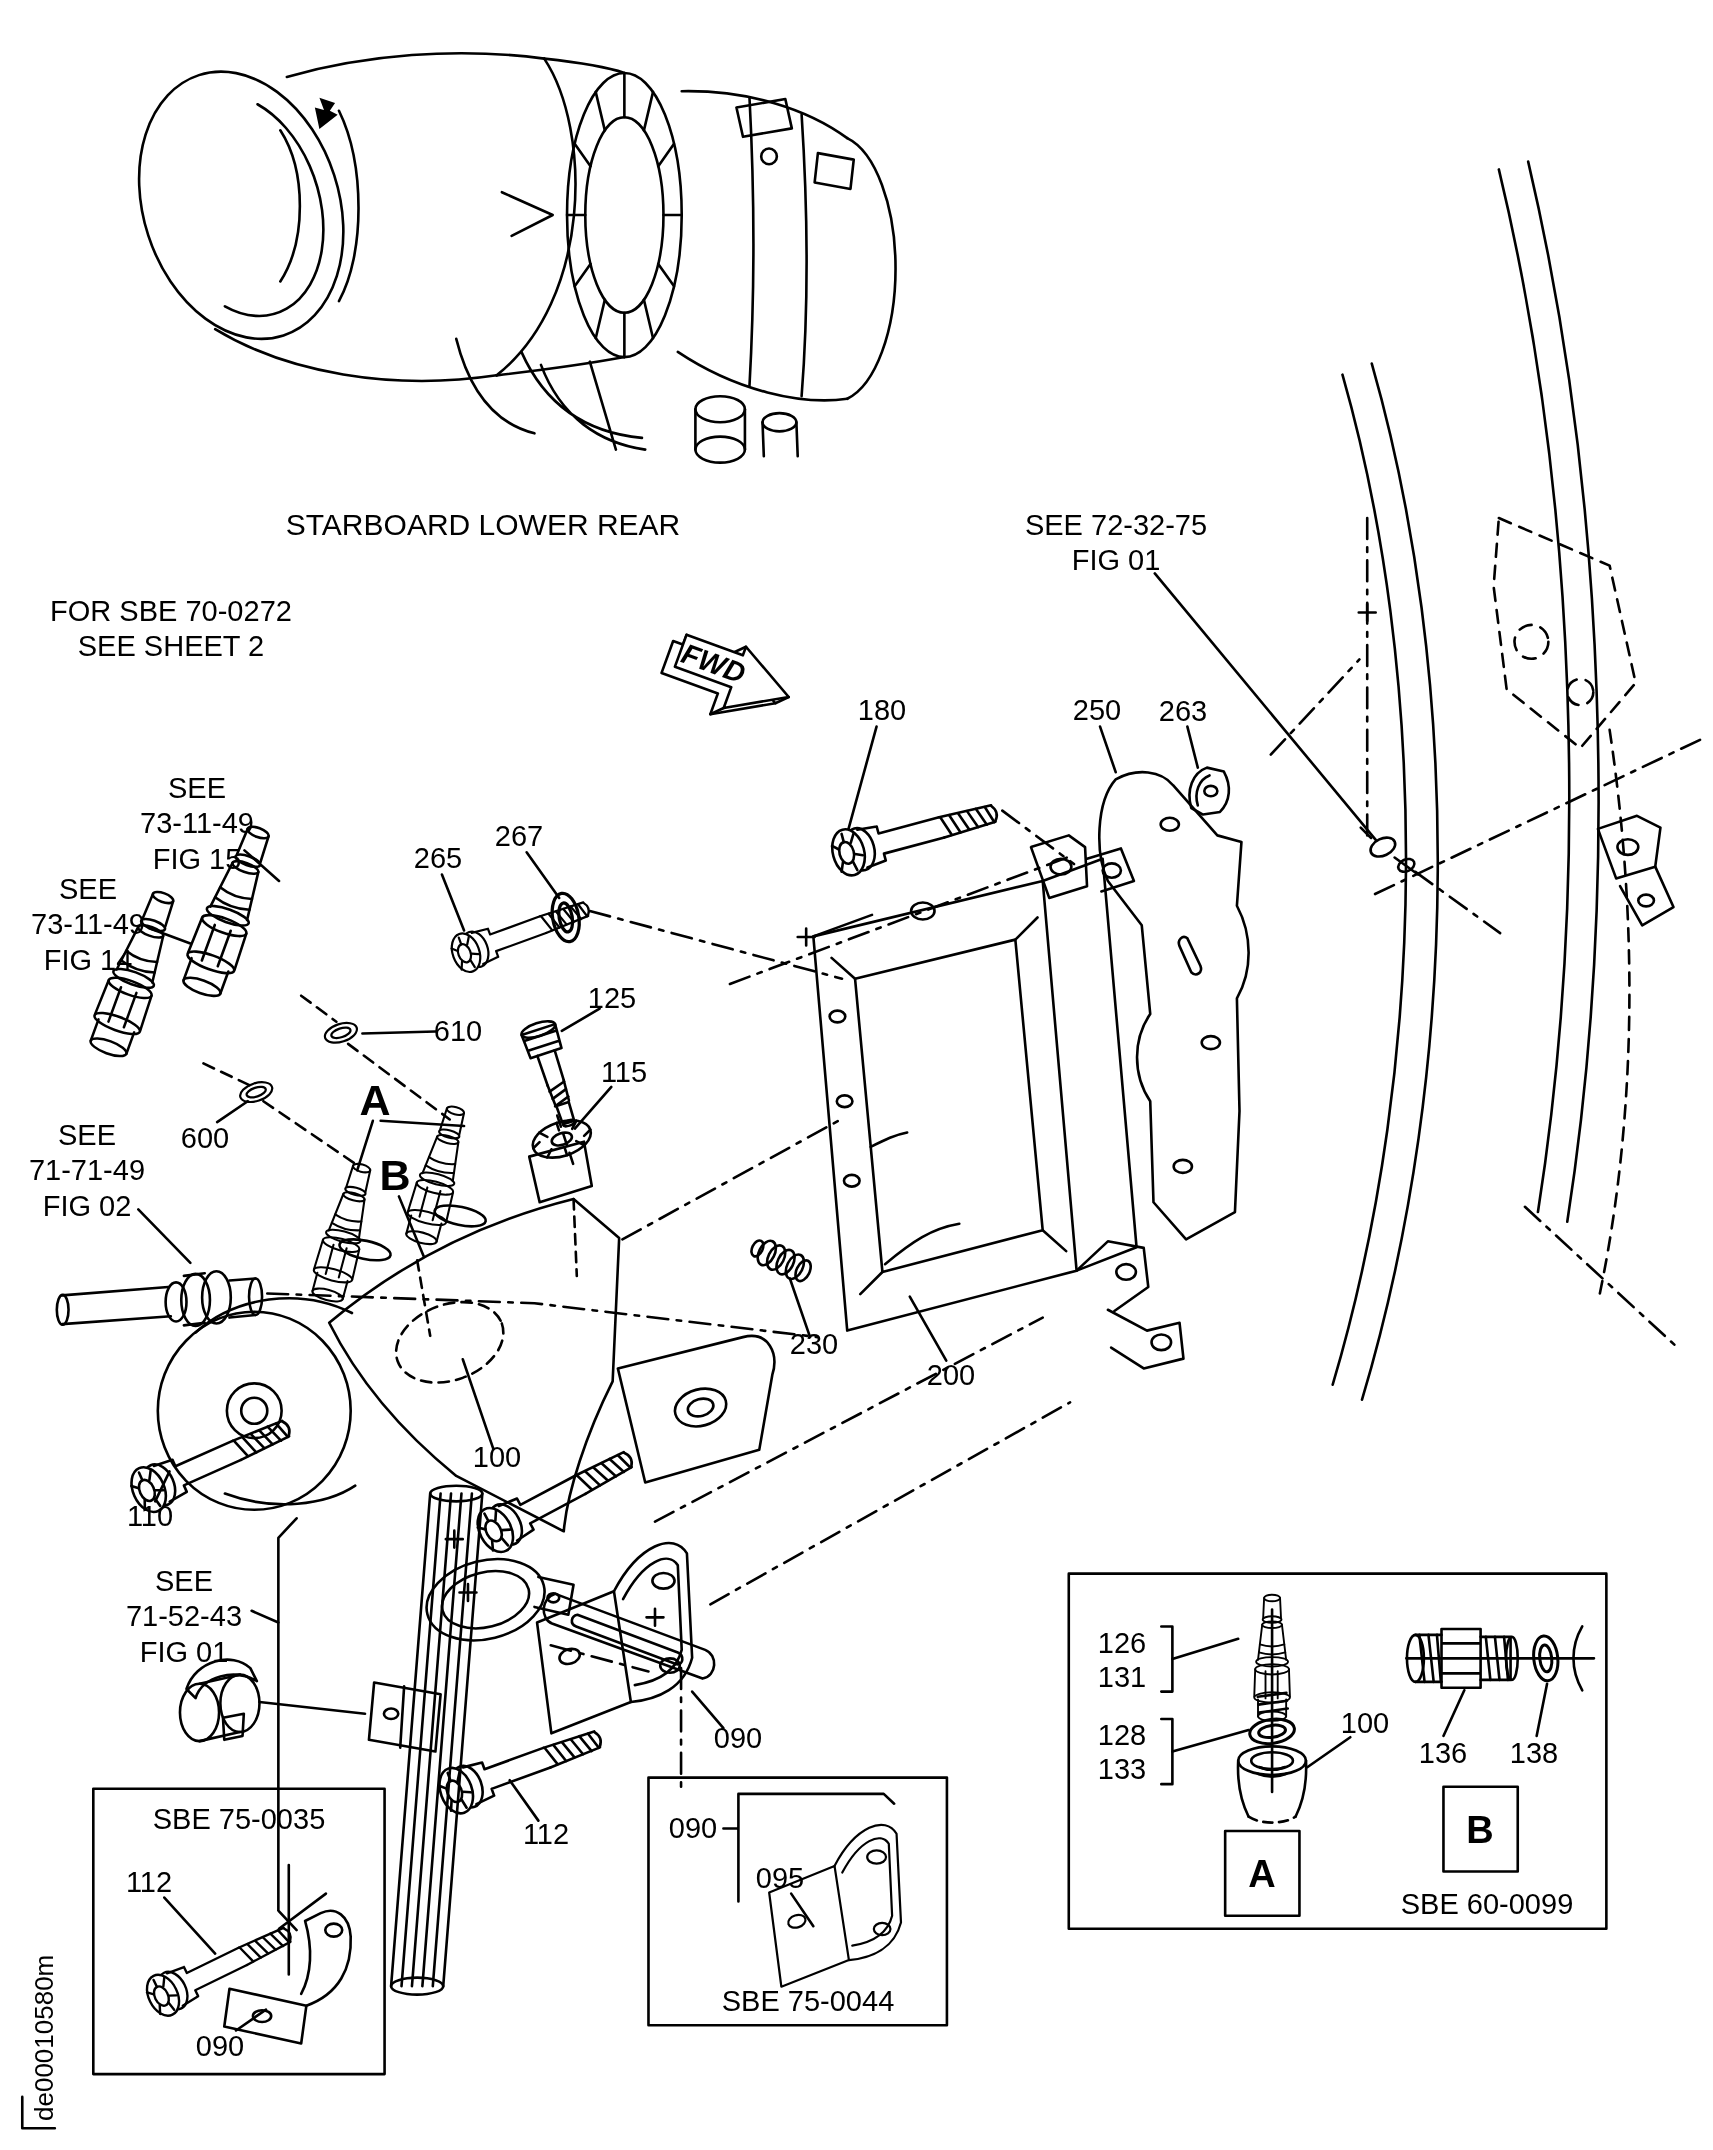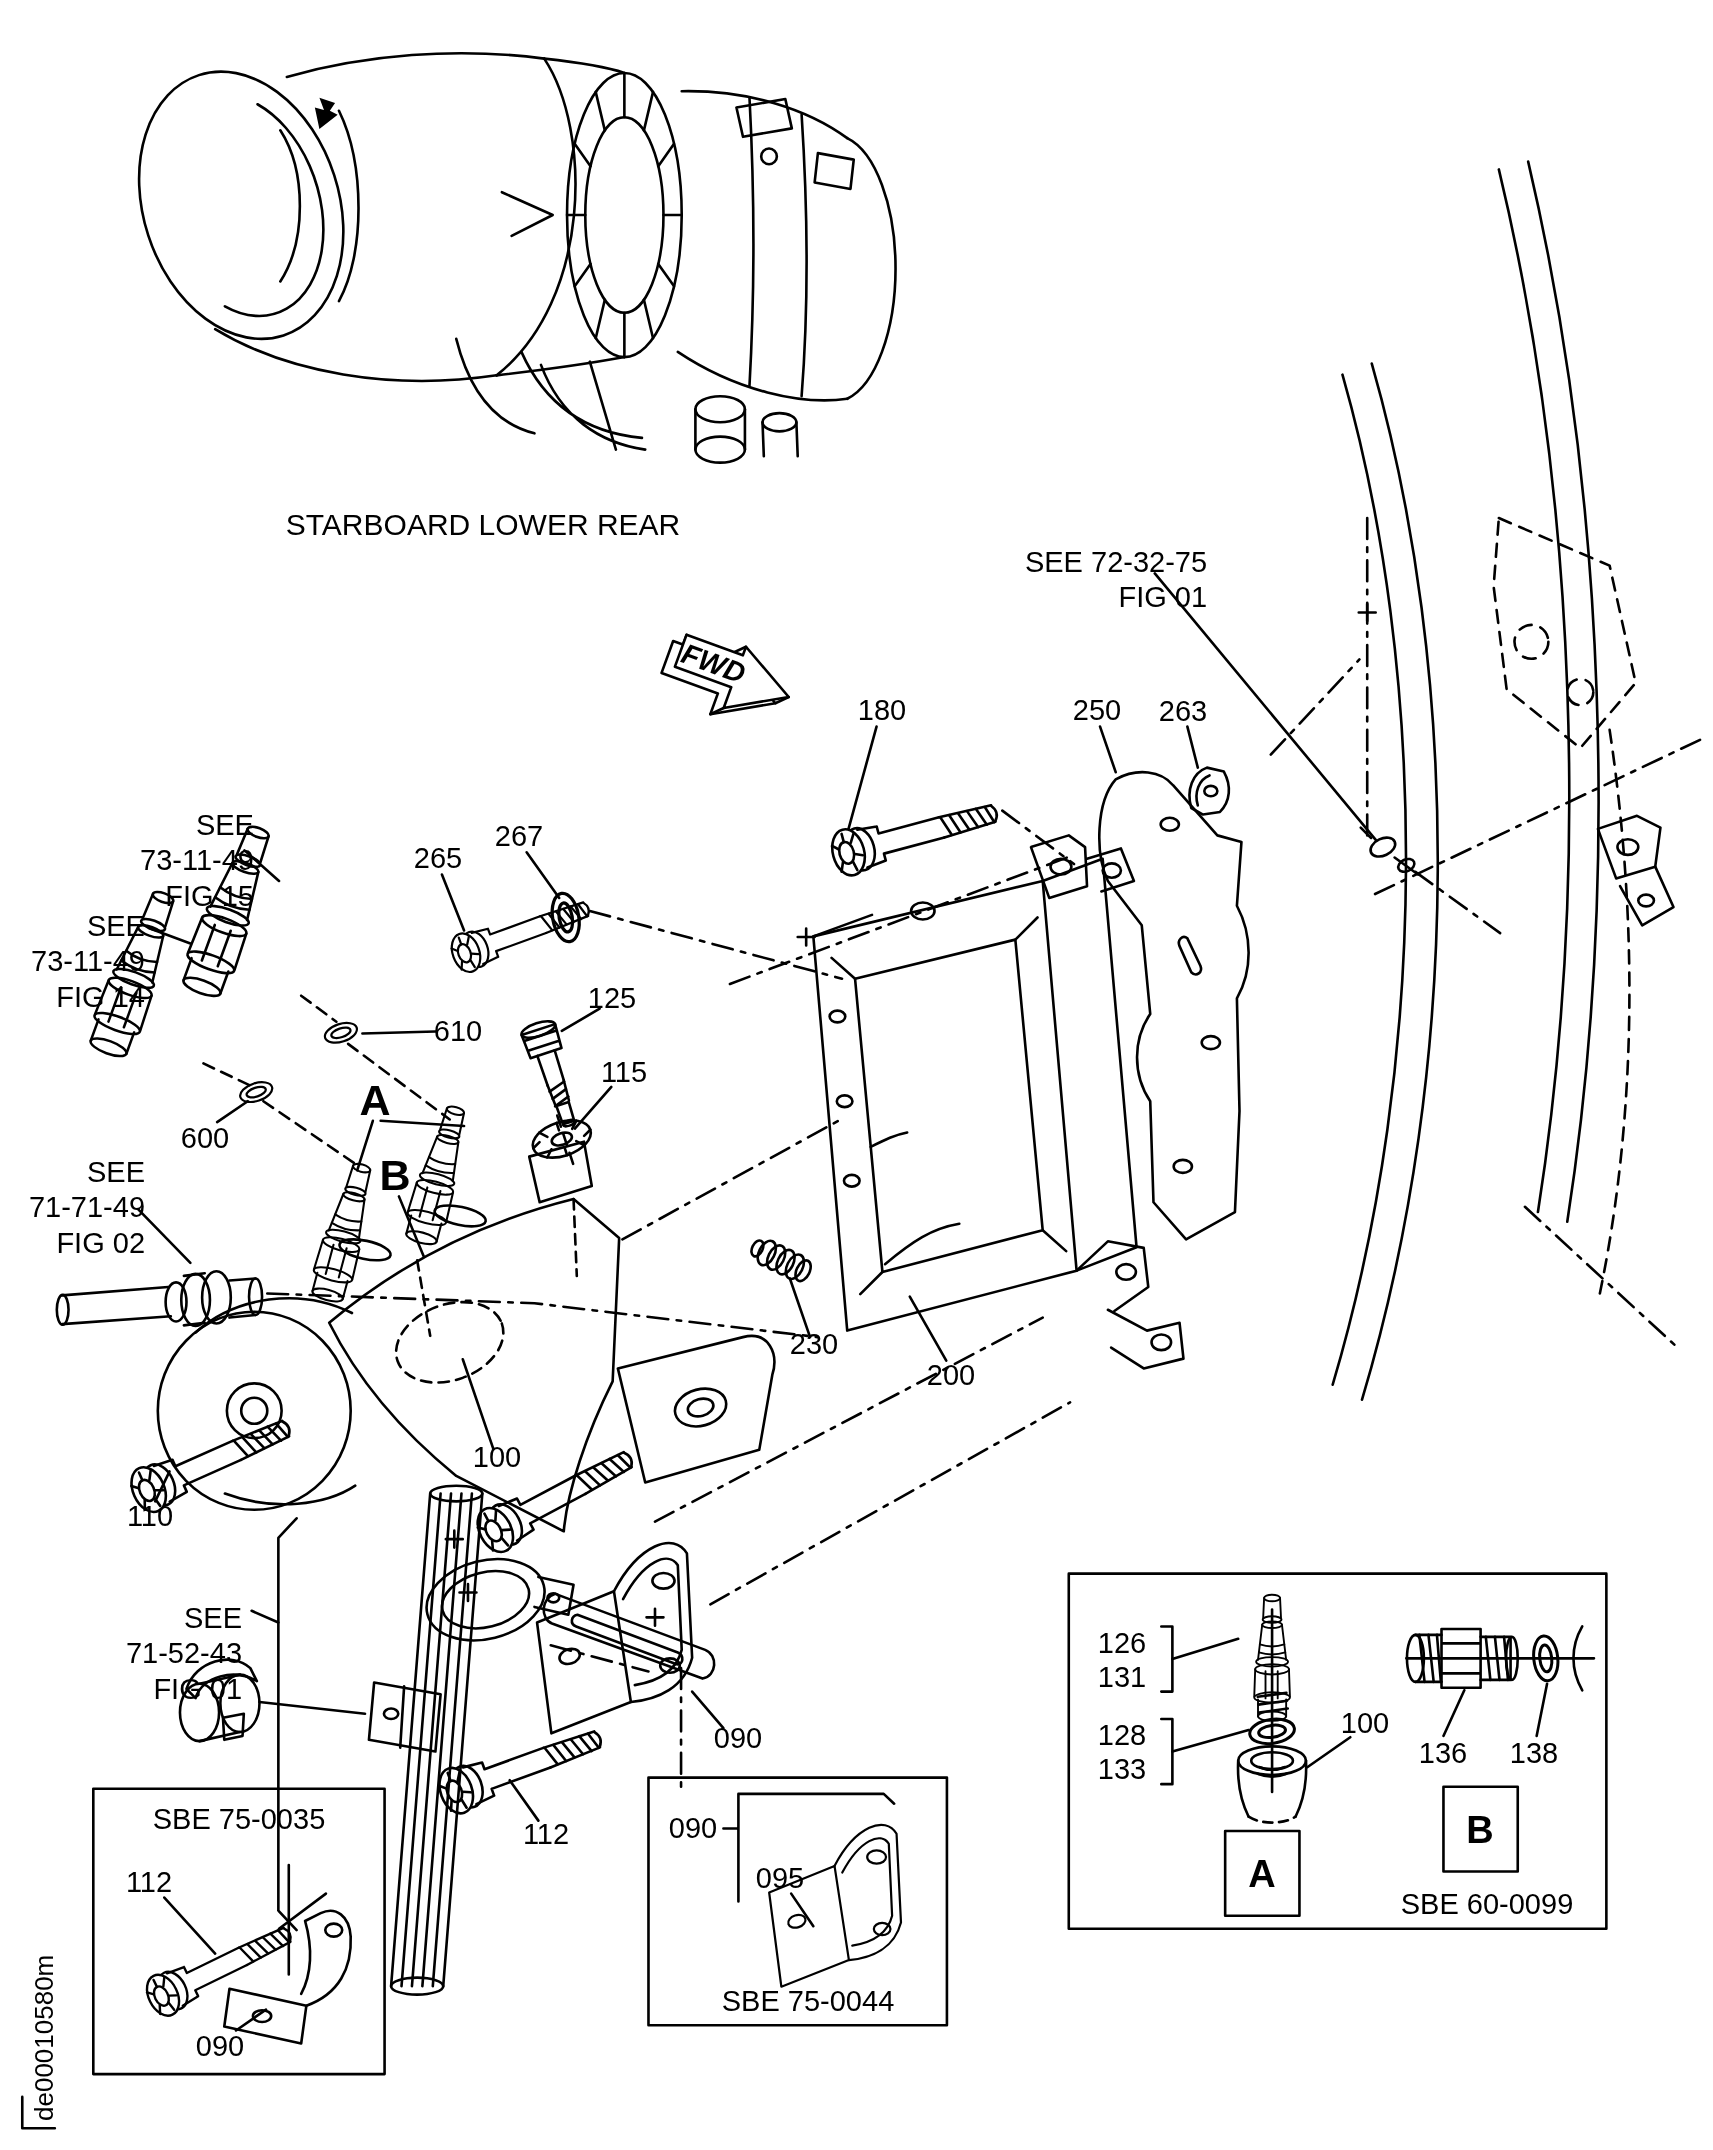--- a/index.html
+++ b/index.html
@@ -7,21 +7,21 @@
         font-family:"Liberation Sans",sans-serif;color:#000;overflow:hidden;}
   .art{position:absolute;left:0;top:0;}
   .art *{vector-effect:none;}
   svg path, svg ellipse, svg rect, svg line, svg polyline, svg circle{fill:none;stroke:#000;stroke-width:4;stroke-linecap:round;stroke-linejoin:round;}
   svg .fillb{fill:#000;stroke:none;}
   svg .fillw{fill:#fff;}
   svg text{fill:#000;stroke:none;}
   .lbl{position:absolute;transform:translate(-50%,-50%);font-size:29px;white-space:nowrap;letter-spacing:0;}
   .big{font-size:43px;font-weight:bold;}
   .big2{font-size:38px;font-weight:bold;}
-  .refblock{position:absolute;transform:translate(-50%,0);text-align:right;font-size:29px;line-height:1.22;white-space:nowrap;margin-top:37px;}
+  .refblock{position:absolute;transform:translate(-50%,0);text-align:center;font-size:29px;line-height:1.22;white-space:nowrap;}
   .caption{font-size:30px;}
   .vtext{position:absolute;font-size:26px;transform:rotate(-90deg);transform-origin:0 0;white-space:nowrap;}
 </style>
 </head>
 <body>
 
 <div class="page">
 
 <svg class="art" width="1714" height="2151" viewBox="0 0 2630 3301">
   <defs>
@@ -387,20 +387,24 @@
     <path d="M 2428,2496 C 2410,2527 2410,2563 2428,2594" stroke-width="4.5"></path>
     <path d="M 1782,2496 L 1799,2496 L 1799,2596 L 1782,2596 M 1782,2638 L 1799,2638 L 1799,2738 L 1782,2738" stroke-width="3.5"></path>
     <path d="M 1799,2546 L 1900,2515 M 1799,2688 L 1916,2655 M 2072,2666 L 2006,2712 M 2215,2664 L 2247,2594 M 2358,2664 L 2374,2584" stroke-width="3"></path>
   </g>
 
   <path d="M 84,3266 L 34,3266 L 34,3218" stroke-width="4"></path>
 </svg>
 
 <div class="lbl caption" style="left:483px;top:525px">STARBOARD LOWER REAR</div>
 
+<div class="refblock" style="left:171px;top:594px">
+  <div>FOR SBE 70-0272</div>
+  <div>SEE SHEET 2</div>
+</div>
 
 <div class="refblock" style="left:1116px;top:508px">
   <div>SEE 72-32-75</div>
   <div>FIG 01</div>
 </div>
 
 <div class="refblock" style="left:197px;top:771px">
   <div>SEE</div>
   <div>73-11-49</div>
   <div>FIG 15</div>

